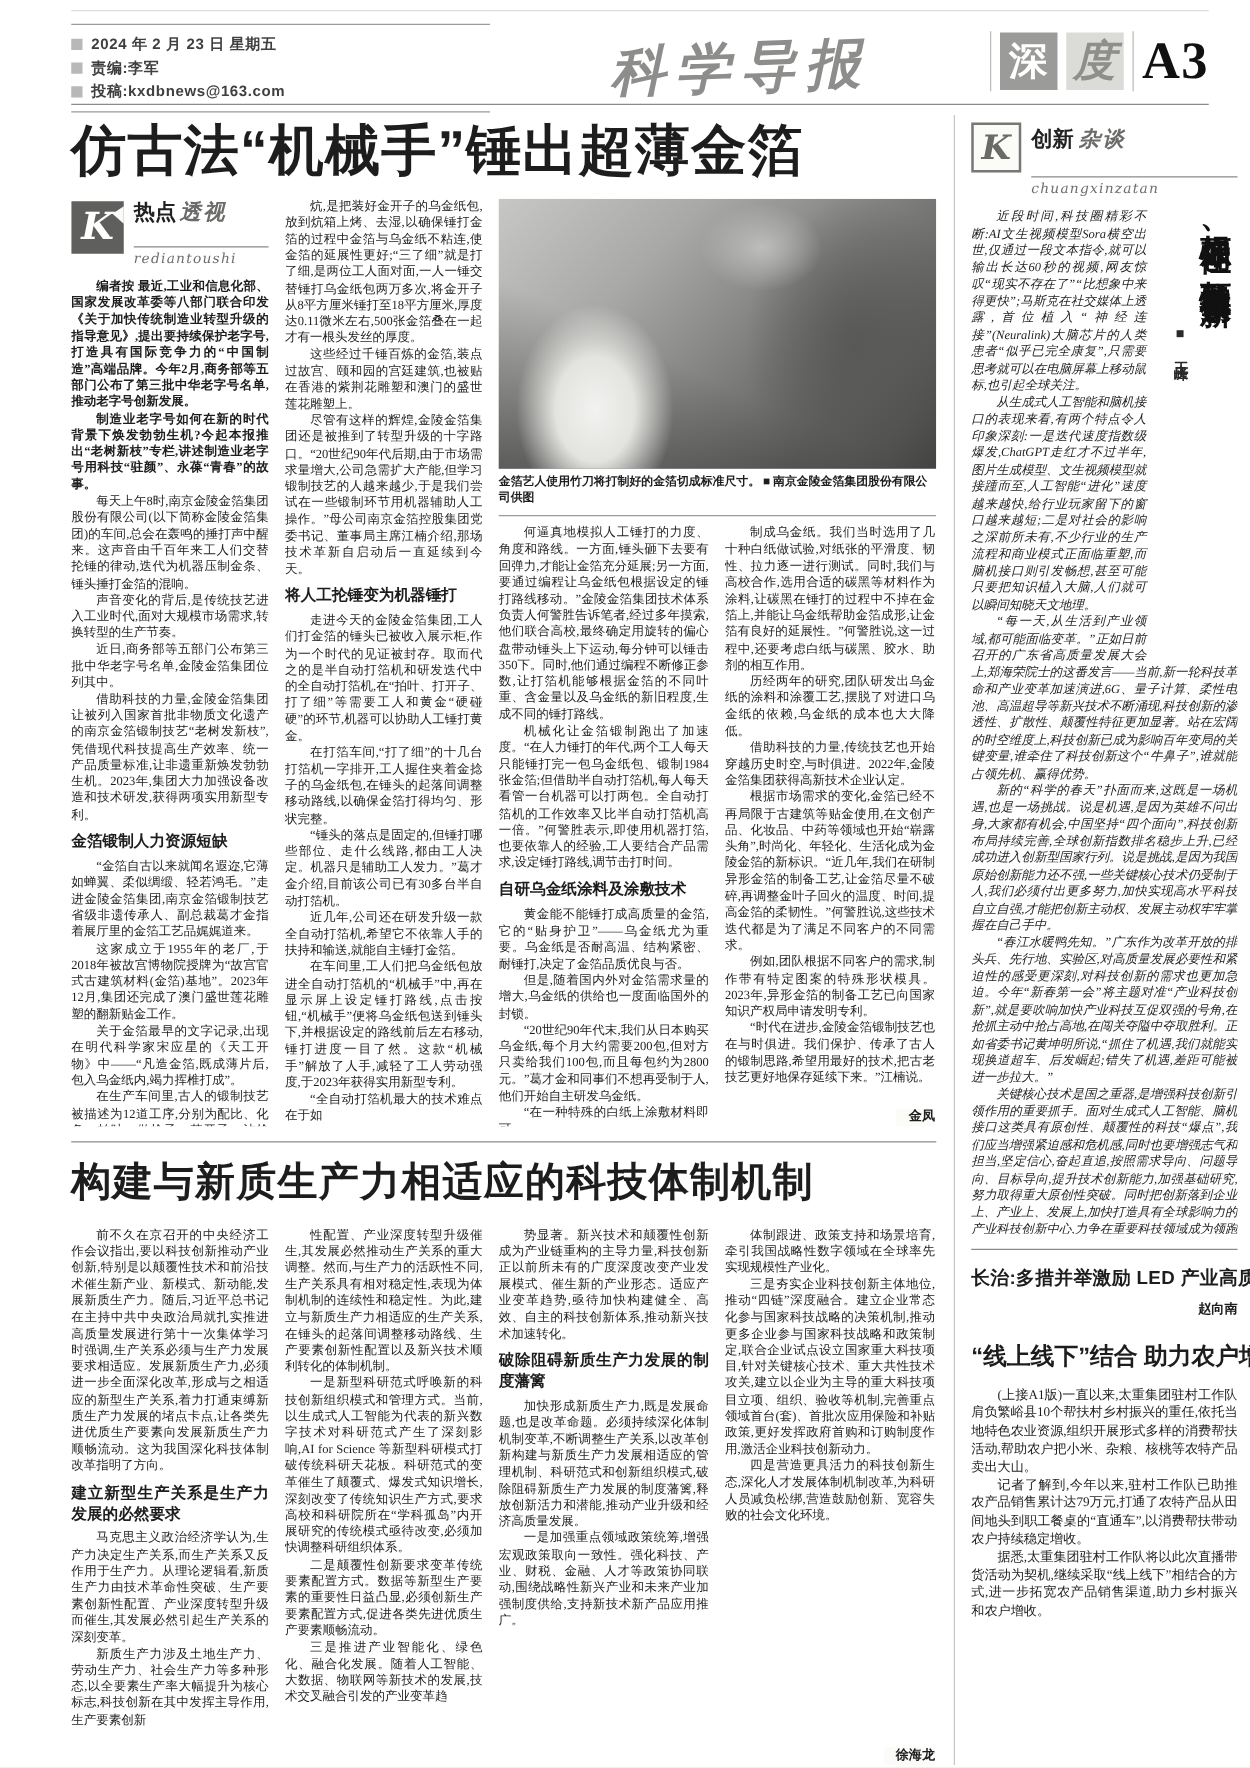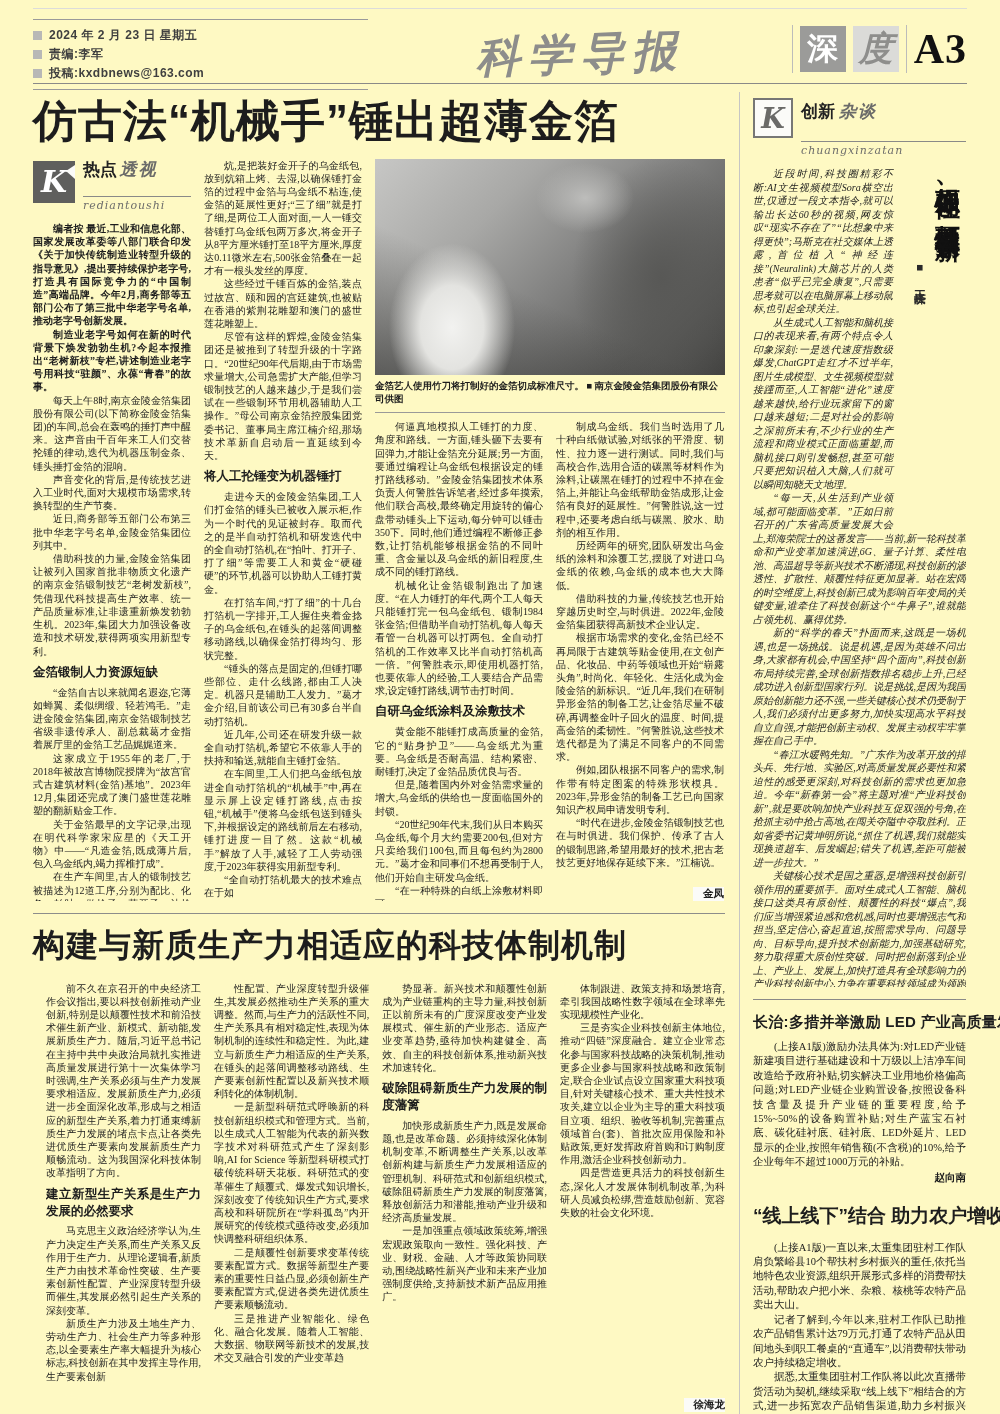--- a/index.html
+++ b/index.html
@@ -1,20 +1,21 @@
 <!DOCTYPE html>
 <html><head>
 <meta charset="utf-8">
 <style>
   * { margin:0; padding:0; box-sizing:border-box; }
   html,body { background:#e8e8e6; }
   .page {
-    width:1000px; height:1414px; margin:0 auto; background:#fef9c3;
+    width:1000px; height:1414px; margin:0 auto; background:#ffffff;
     position:relative; overflow:hidden; color:#1d1d1d;
     font-family:"Liberation Serif", serif;
+    padding-left:24px;
   }
   .toprule { border-top:1px solid #dcdcda; margin:8px 33px 0; }
   
   .hdr { display:flex; align-items:flex-start; padding:10px 33px 0; height:72px; }
   .hdr-meta { width:335px; border-top:1px solid #9a9a9a; border-bottom:1px solid #9a9a9a;
     padding:5px 0 5px; font-family:"Liberation Sans", sans-serif; font-size:12px;
     font-weight:700; color:#3f3f3f; }
   .meta-row { display:flex; align-items:center; margin:2px 0; letter-spacing:0.5px; }
   .sq { width:9px; height:9px; background:#b8b8b6; display:inline-block; margin-right:7px; flex:none; }
   .hdr-logo { flex:1; text-align:center; font-family:"DejaVu Serif", serif; font-style:italic;
@@ -71,21 +72,21 @@
       radial-gradient(ellipse 70px 50px at 60% 18%, #bdbdbb 0%, rgba(150,150,148,0) 70%),
       radial-gradient(ellipse 120px 160px at 82% 55%, #585856 0%, rgba(90,90,88,0) 75%),
       linear-gradient(25deg, rgba(40,40,38,0.55) 0%, rgba(40,40,38,0) 40%),
       linear-gradient(135deg, #c7c7c5 0%, #a8a8a6 30%, #818180 55%, #5a5a58 80%, #434341 100%); }
   .caption { font-size:9.5px; font-weight:700; line-height:1.4; padding:5px 0 6px;
     border-bottom:1px solid #9a9a98; margin-bottom:7px; }
   .a1-div { border-top:1.5px solid #8d8d8b; margin:12px 0 10px; }
   
   .a2-head { font-family:"Liberation Sans", sans-serif; font-weight:700; font-size:32px;
     letter-spacing:1px; margin:0 0 14px; white-space:nowrap; }
-  .a2-body { display:flex; gap:13px; height:430px; overflow:hidden;margin-left:13px; }
+  .a2-body { display:flex; gap:13px; height:430px; overflow:hidden; }
   .a2-body .c3b,.a2-body .c4b { width:168px; position:relative; }
   
   .panel-hd { display:flex; gap:8px; margin:6px 0 10px; align-items:flex-start; }
   .kblock2 { width:40px; height:40px; background:#fbfbf8; border:2px solid #777775; color:#6a6a68;
     font-family:"DejaVu Serif", serif; font-weight:bold; font-size:27px; font-style:italic;
     display:flex; align-items:center; justify-content:center; flex:none; }
   .essay { height:820px; overflow:hidden; font-size:10px; line-height:13.5px;
     text-align:justify; font-style:italic; }
   .essay .para { }
   .vwrap { float:right; width:64px; height:352px; margin:0 0 8px 9px; display:flex;
@@ -260,23 +261,20 @@
             <p class="para">新的“科学的春天”扑面而来,这既是一场机遇,也是一场挑战。说是机遇,是因为英雄不问出身,大家都有机会,中国坚持“四个面向”,科技创新布局持续完善,全球创新指数排名稳步上升,已经成功进入创新型国家行列。说是挑战,是因为我国原始创新能力还不强,一些关键核心技术仍受制于人,我们必须付出更多努力,加快实现高水平科技自立自强,才能把创新主动权、发展主动权牢牢掌握在自己手中。</p>
             <p class="para">“春江水暖鸭先知。”广东作为改革开放的排头兵、先行地、实验区,对高质量发展必要性和紧迫性的感受更深刻,对科技创新的需求也更加急迫。今年“新春第一会”将主题对准“产业科技创新”,就是要吹响加快产业科技互促双强的号角,在抢抓主动中抢占高地,在闯关夺隘中夺取胜利。正如省委书记黄坤明所说,“抓住了机遇,我们就能实现换道超车、后发崛起;错失了机遇,差距可能被进一步拉大。”</p>
             <p class="para">关键核心技术是国之重器,是增强科技创新引领作用的重要抓手。面对生成式人工智能、脑机接口这类具有原创性、颠覆性的科技“爆点”,我们应当增强紧迫感和危机感,同时也要增强志气和担当,坚定信心,奋起直追,按照需求导向、问题导向、目标导向,提升技术创新能力,加强基础研究,努力取得重大原创性突破。同时把创新落到企业上、产业上、发展上,加快打造具有全球影响力的产业科技创新中心,力争在重要科技领域成为领跑者,在新兴前沿交叉领域成为开拓者,挺立在科技创新的潮头。</p>
           </div>
       </div>
 
       <div class="panel-rule"></div>
 
       <div>
         <h3 class="brief1-hd">长治:多措并举激励 LED 产业高质量发展</h3>
-        <div class="brief-text">
-            <p class="para">(上接A1版)激励办法具体为:对LED产业链新建项目进行基础建设和十万级以上洁净车间改造给予政府补贴,切实解决工业用地价格偏高问题;对LED产业链企业购置设备,按照设备科技含量及提升产业链的重要程度,给予15%~50%的设备购置补贴;对生产蓝宝石衬底、碳化硅衬底、硅衬底、LED外延片、LED显示的企业,按照年销售额(不含税)的10%,给予企业每年不超过1000万元的补贴。</p>
-          </div>
         <div class="brief-sig">赵向南</div>
       </div>
 
       <div>
         <h3 class="brief2-hd">“线上线下”结合 助力农户增收</h3>
         <div class="brief-text">
             <p class="para">(上接A1版)一直以来,太重集团驻村工作队肩负繁峪县10个帮扶村乡村振兴的重任,依托当地特色农业资源,组织开展形式多样的消费帮扶活动,帮助农户把小米、杂粮、核桃等农特产品卖出大山。</p>
             <p class="para">记者了解到,今年以来,驻村工作队已助推农产品销售累计达79万元,打通了农特产品从田间地头到职工餐桌的“直通车”,以消费帮扶带动农户持续稳定增收。</p>
             <p class="para">据悉,太重集团驻村工作队将以此次直播带货活动为契机,继续采取“线上线下”相结合的方式,进一步拓宽农产品销售渠道,助力乡村振兴和农户增收。</p>
           </div>

